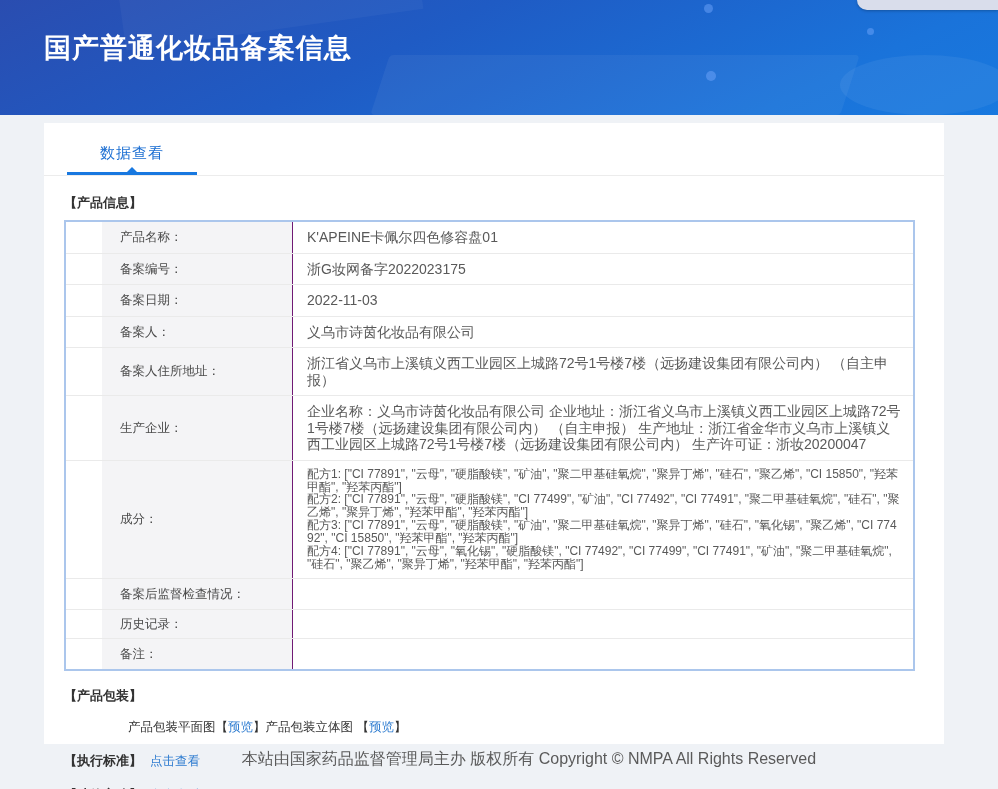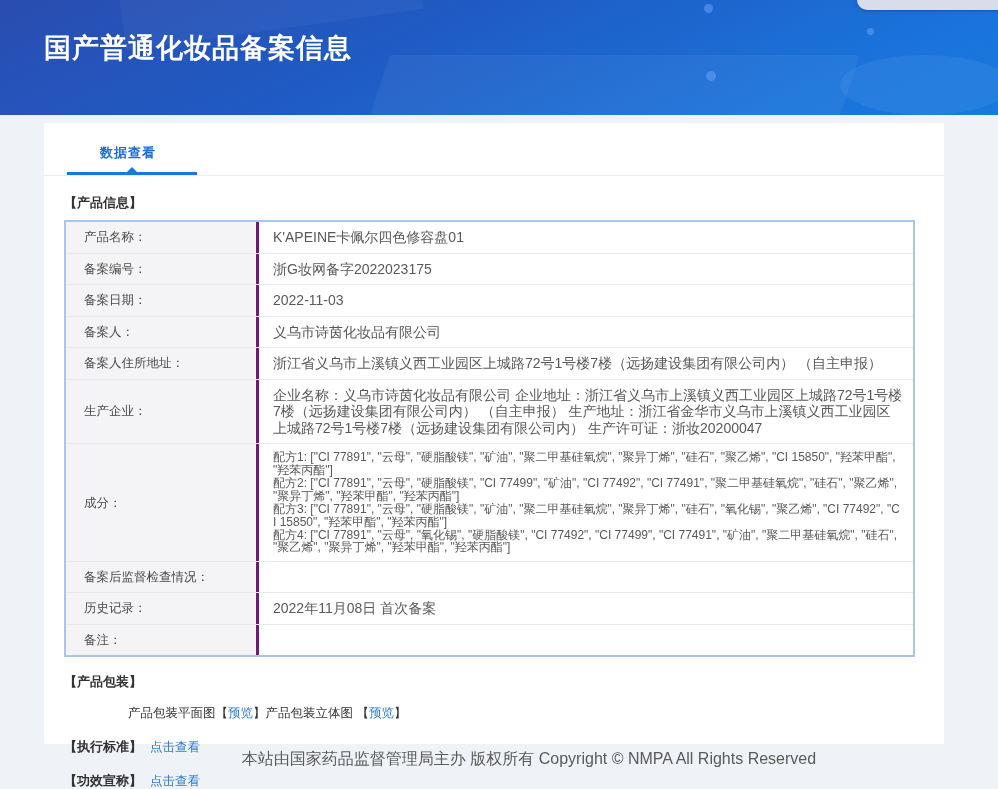--- a/index.html
+++ b/index.html
@@ -42,21 +42,21 @@
     box-shadow:0 1px 3px rgba(0,0,0,0.25);
   }
   
   .card{
     position:absolute;left:44px;top:123px;width:900px;height:621px;
     background:#ffffff;box-sizing:border-box;
   }
   .tab-row{position:relative;height:52px;border-bottom:1px solid #ececec;}
   .tab-label{
     position:absolute;left:56px;top:21px;
-    color:#1b6ed2;font-size:13px;font-weight:bold;letter-spacing:1px;
+    color:#1b6ed2;font-size:15px;font-weight:normal;letter-spacing:1px;
   }
   .tab-underline{
     position:absolute;left:23px;top:49px;width:130px;height:3px;background:#1878e0;
   }
   .tab-underline::after{
     content:"";position:absolute;left:60px;top:-5px;
     border-left:5px solid transparent;border-right:5px solid transparent;
     border-bottom:5px solid #1878e0;
   }
   .section-title{
@@ -64,23 +64,23 @@
     font-size:13px;font-weight:bold;color:#333333;
   }
   
   .tbl{
     margin:0 29px 0 20px;border:2px solid #abc6ec;background:#ffffff;
   }
   .row{display:flex;border-bottom:1px solid #eaeaea;}
   .row:last-child{border-bottom:none;}
   .cell-l{
     width:172px;flex:0 0 172px;padding:7px 0 7px 18px;
-    background:#f4f4f6;border-right:3px solid #701a75;
+    background:#f4f4f6;border-right:1px solid #701a75;
     font-size:12.5px;color:#4a4a4a;
-    display:flex;align-items:center;line-height:1.15;
+    display:flex;align-items:center;line-height:1.15;margin-left:36px;
   }
   .cell-v{
     flex:1;padding:7px 10px 7px 14px;min-height:16px;
     font-size:14px;color:#595959;
     display:flex;flex-direction:column;justify-content:center;line-height:1.18;
     word-break:break-all;
   }
   .cell-v.ingredients{font-size:12px;line-height:12.9px;}
   
   .pkg-title{margin:16px 0 0 20px;font-size:13px;font-weight:bold;color:#333333;}
@@ -152,21 +152,20 @@
           <div>配方3: ["CI 77891", "云母", "硬脂酸镁", "矿油", "聚二甲基硅氧烷", "聚异丁烯", "硅石", "氧化锡", "聚乙烯", "CI 77492", "CI 15850", "羟苯甲酯", "羟苯丙酯"]</div>
           <div>配方4: ["CI 77891", "云母", "氧化锡", "硬脂酸镁", "CI 77492", "CI 77499", "CI 77491", "矿油", "聚二甲基硅氧烷", "硅石", "聚乙烯", "聚异丁烯", "羟苯甲酯", "羟苯丙酯"]</div>
         </div>
       </div>
       <div class="row">
         <div class="cell-l">备案后监督检查情况：</div>
         <div class="cell-v"></div>
       </div>
       <div class="row">
         <div class="cell-l">历史记录：</div>
-        <div class="cell-v">2022年11月08日 首次备案</div>
       </div>
       <div class="row">
         <div class="cell-l">备注：</div>
         <div class="cell-v"></div>
       </div>
     </div>
 
   <div class="pkg-title">【产品包装】</div>
 
   <div class="pkg-line">

